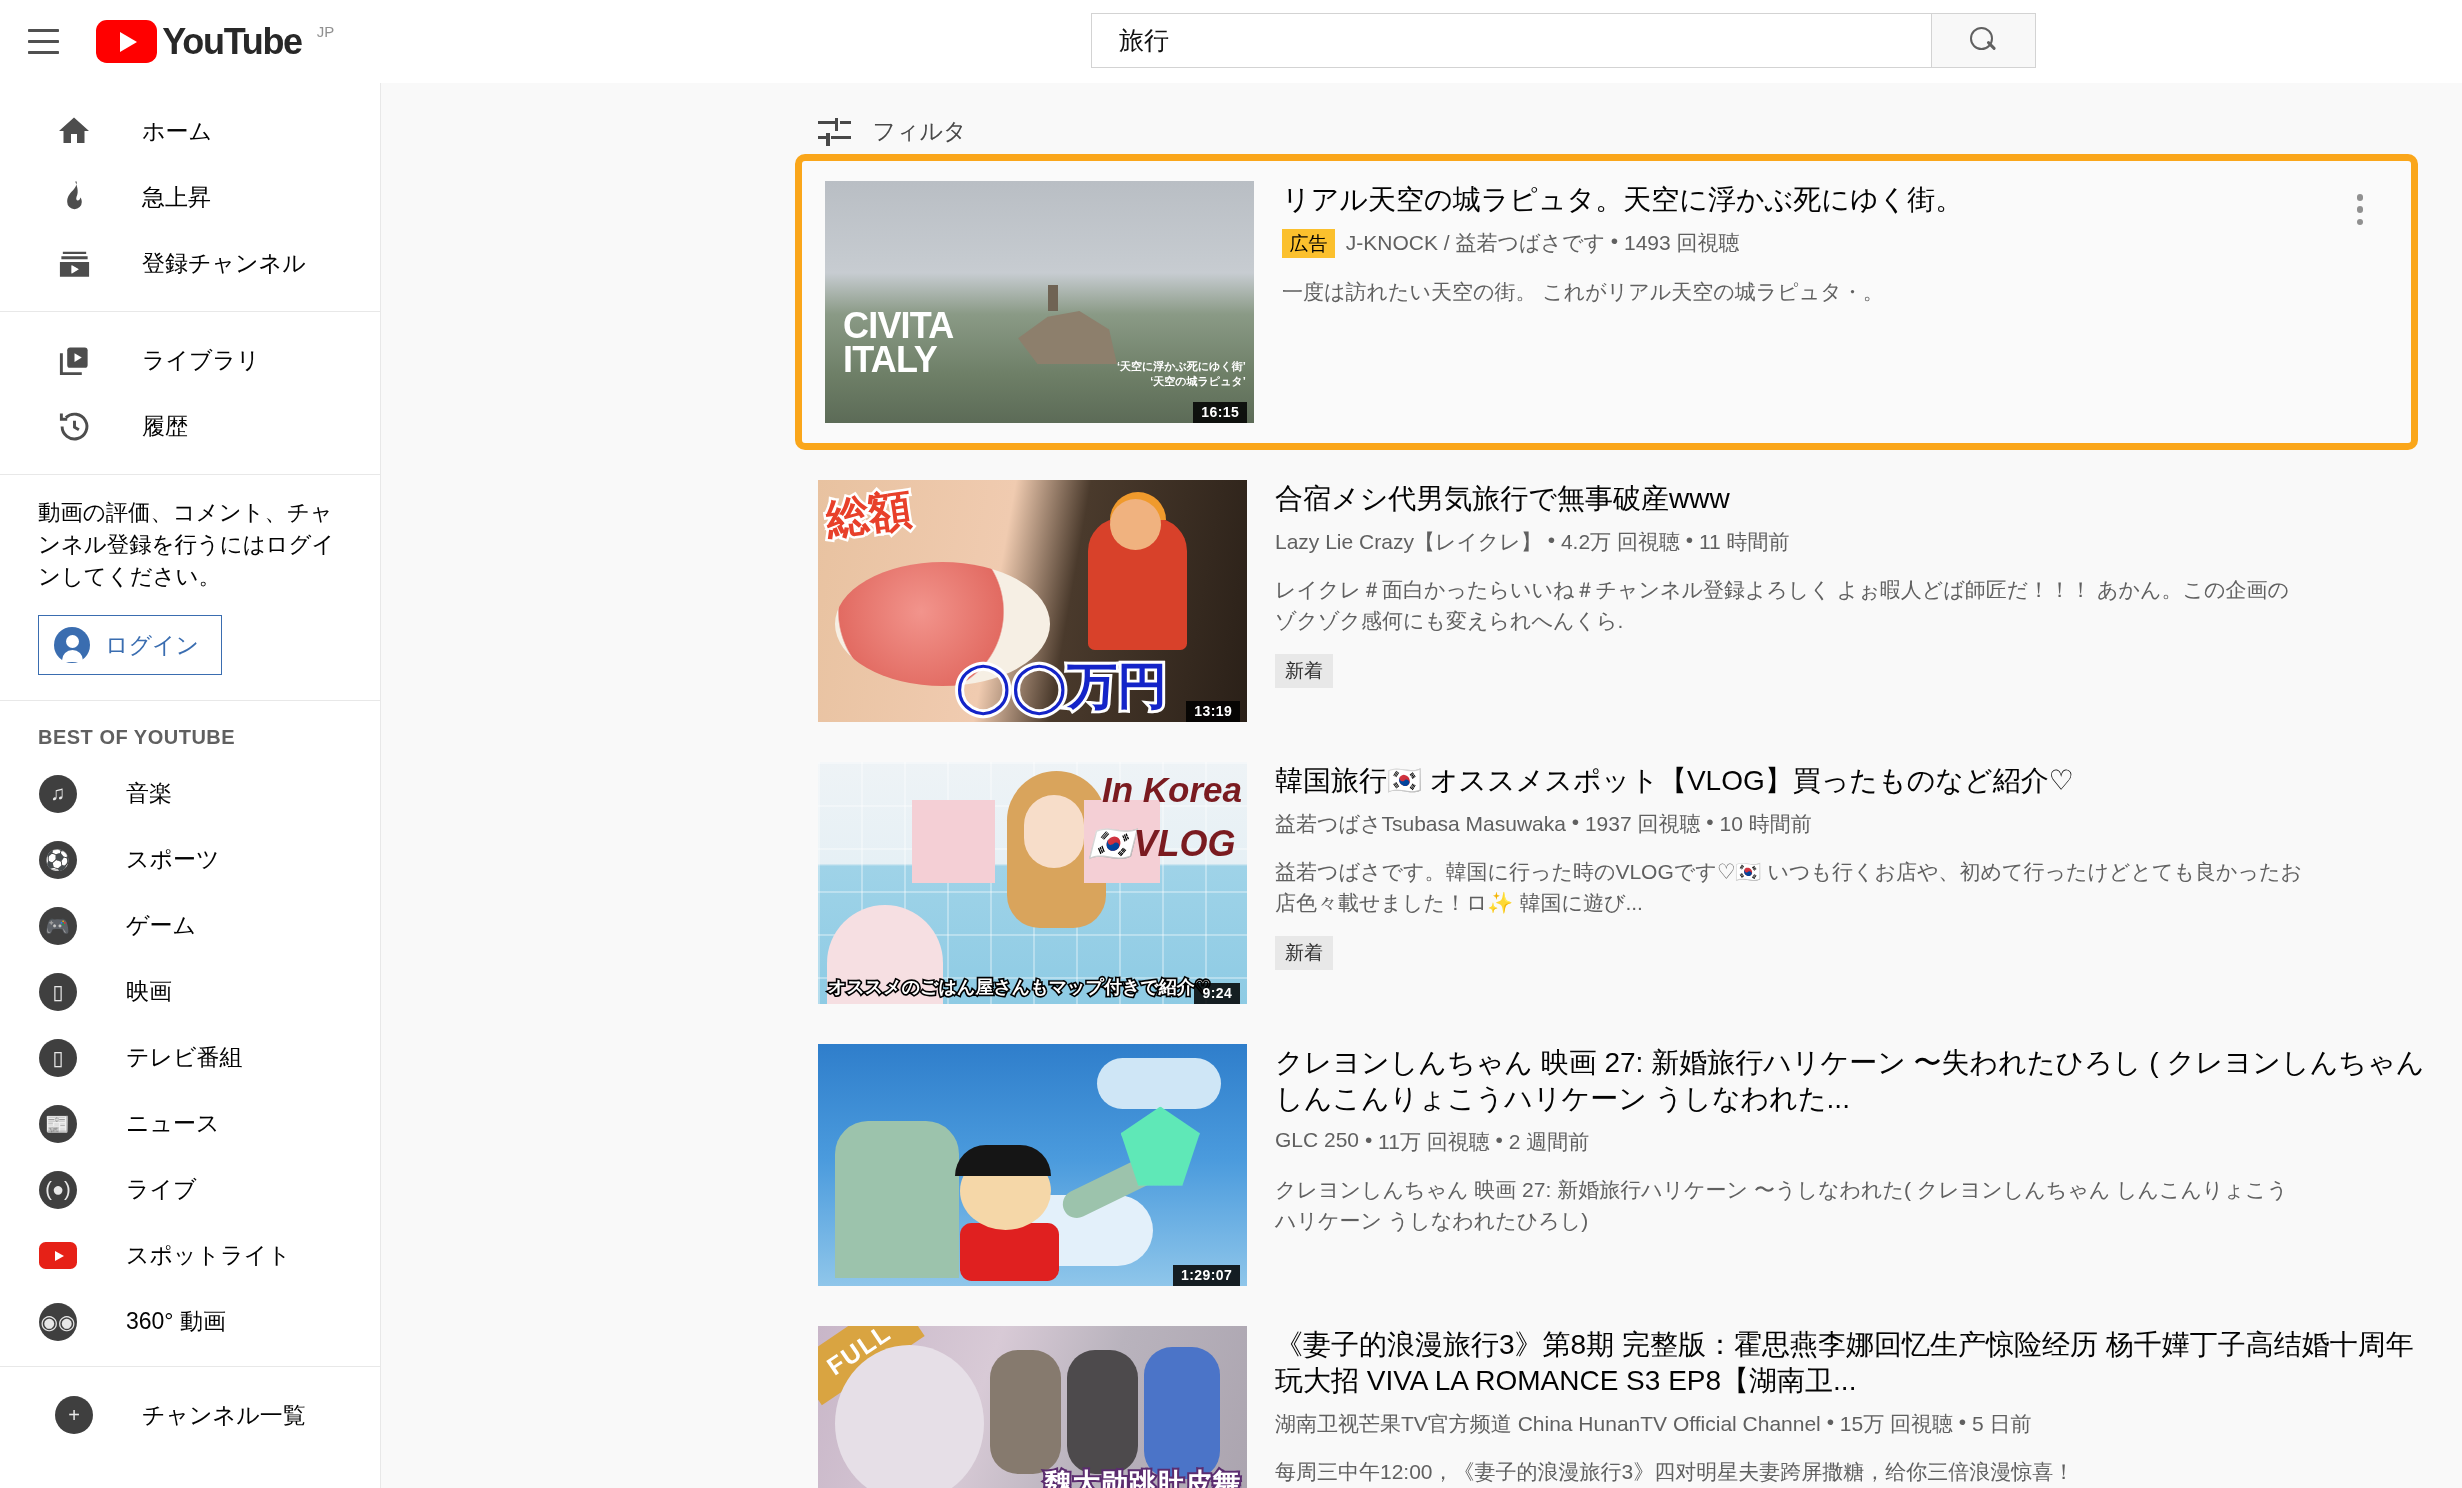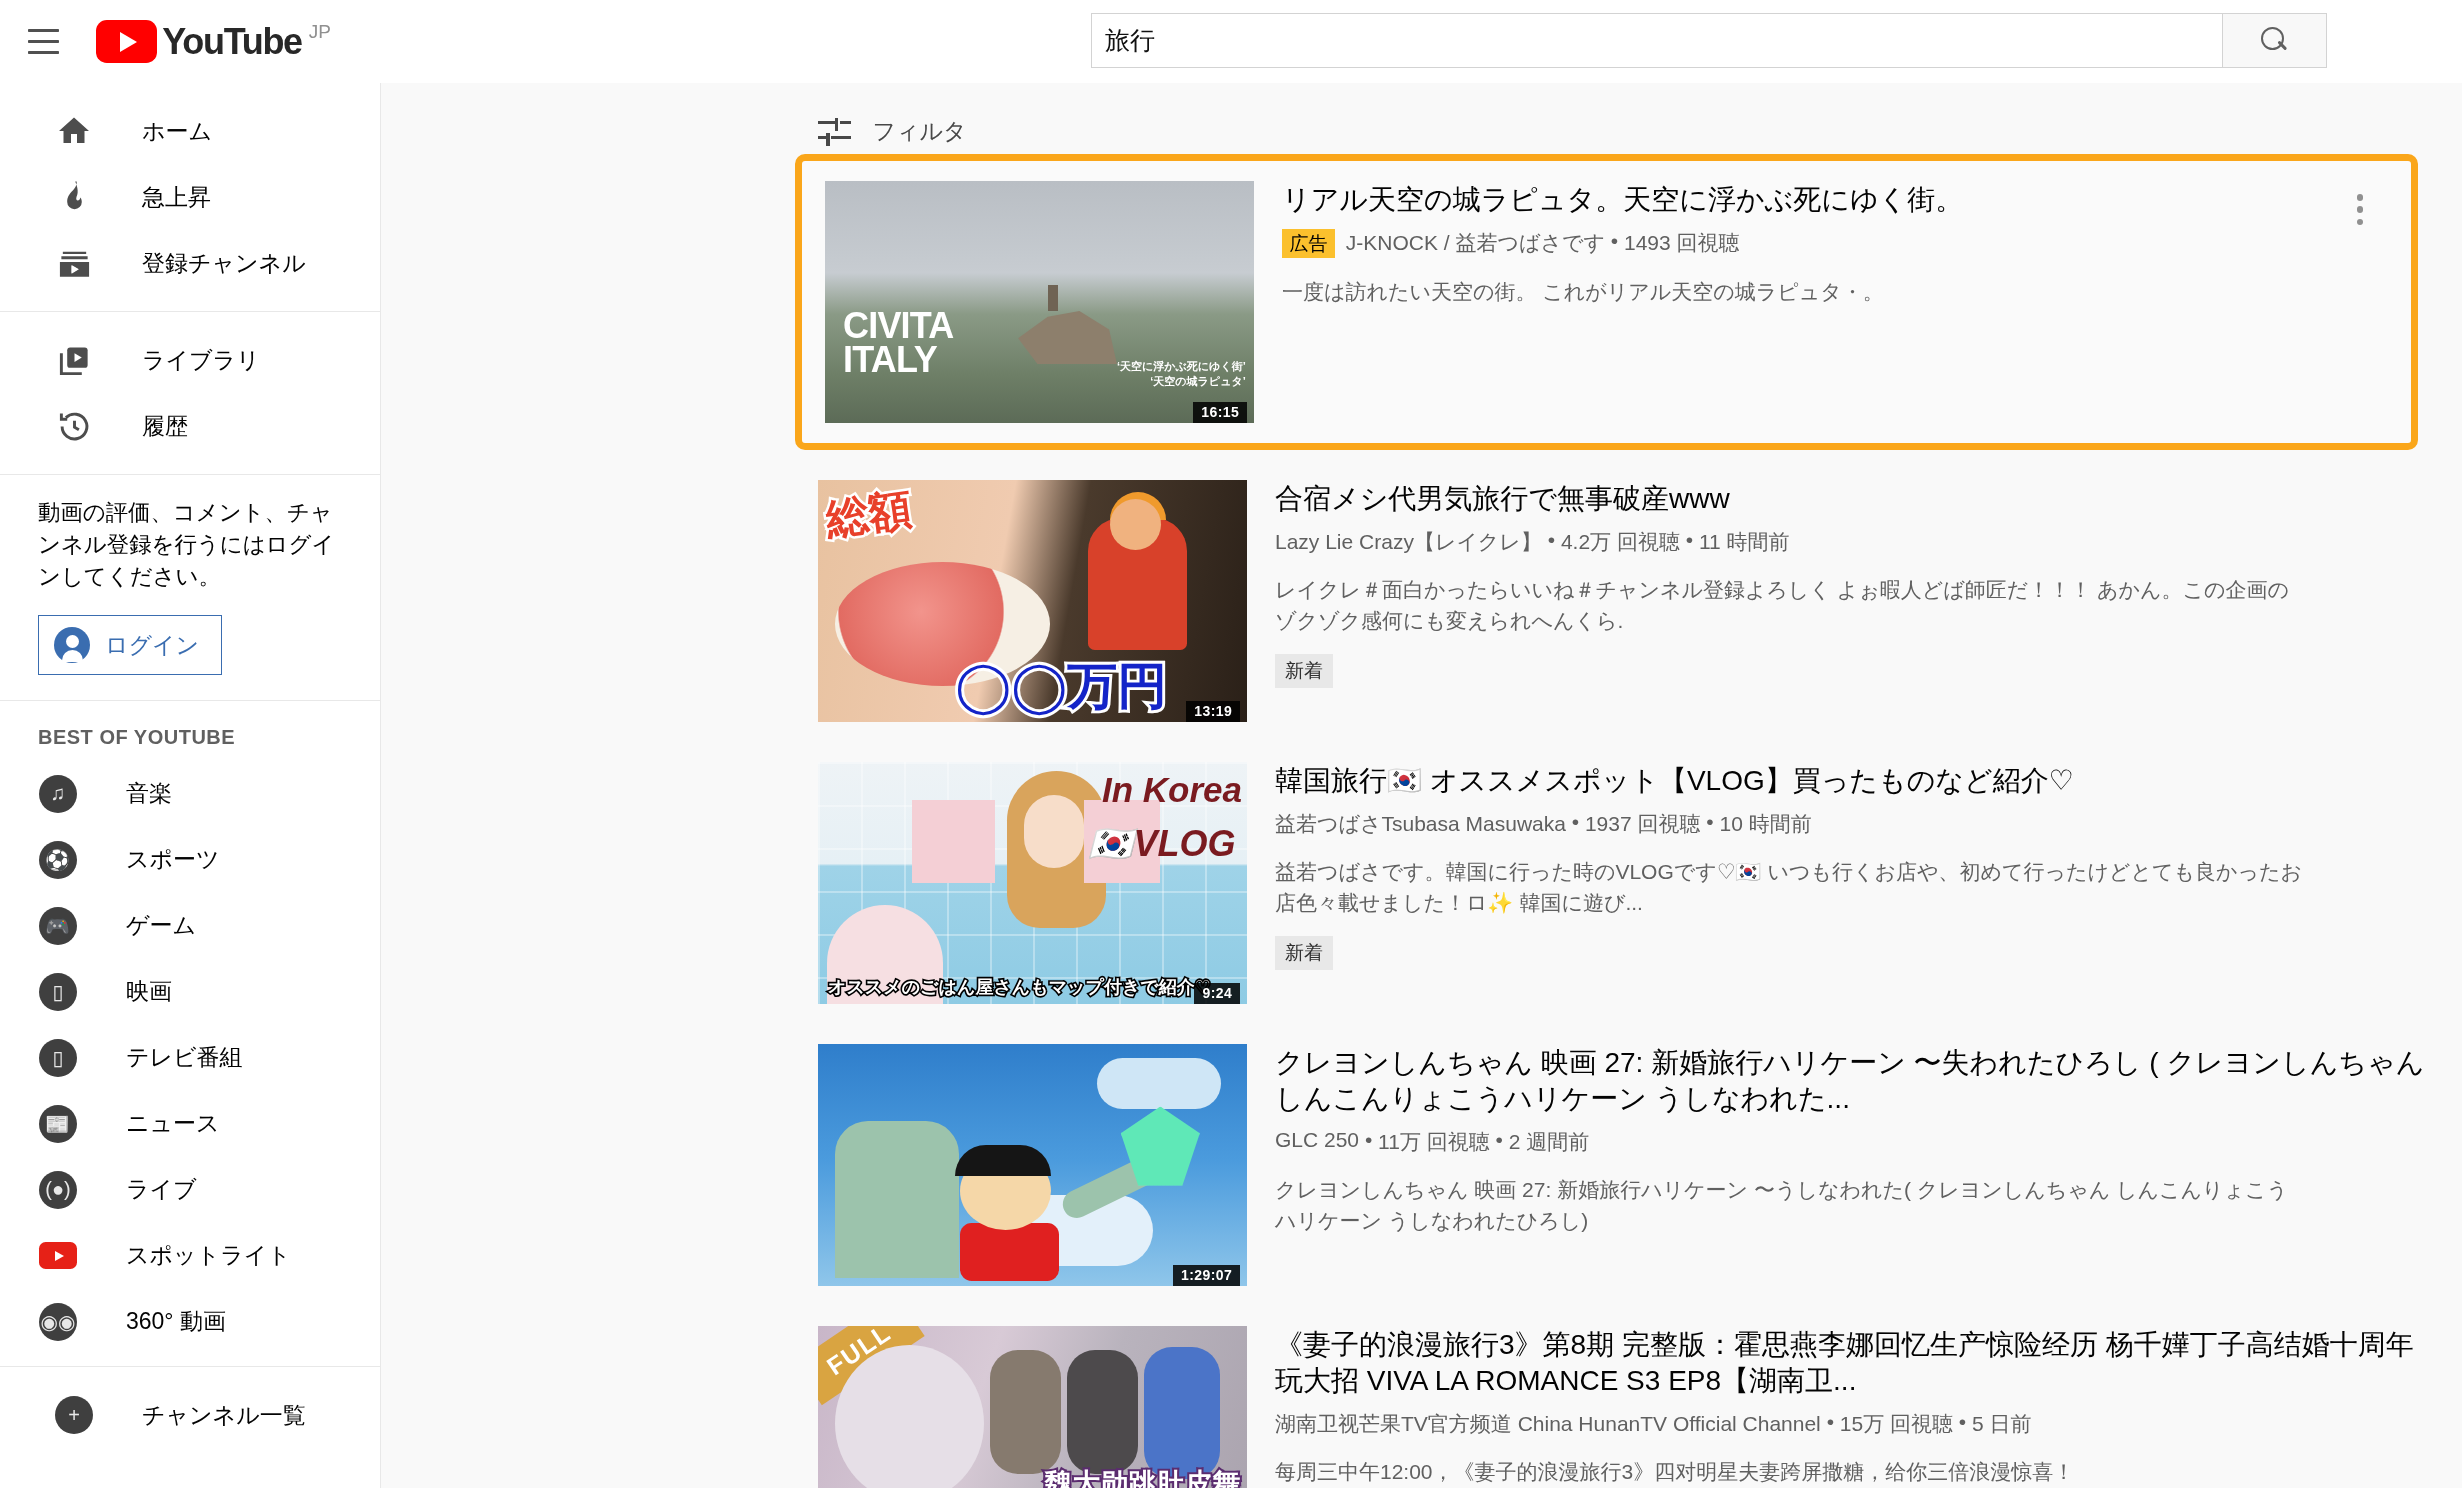--- a/index.html
+++ b/index.html
@@ -31,26 +31,26 @@
   }
   #logo-play::after {
     content: ""; width: 0; height: 0;
     border-left: 17.4px solid #fff; border-top: 10px solid transparent; border-bottom: 10px solid transparent;
     margin-left: 4.1px;
   }
   #logo-word {
     font-size: 36px; font-weight: bold; color: #282828;
     letter-spacing: -1.3px; margin-left: 5.8px; line-height: 43px;
   }
-  #logo-country { font-size: 19px; color: #909090; margin-left: 7px; line-height: 23px; }
+  #logo-country { font-size: 15px; color: #909090; margin-left: 15px; line-height: 23px; }
 
   #search-area { position: absolute; left: 1091px; top: 13.2px; display: flex; }
   #search-input {
-    width: 1132px; height: 55px; border: 0.8px solid #d3d3d3; background: #fff;
-    font-size: 25px; padding: 0 13px; color: #111; outline: none;
+    width: 841px; height: 55px; border: 0.8px solid #d3d3d3; background: #fff;
+    font-size: 25px; padding: 0 27px; color: #111; outline: none;
     font-family: Liberation Sans, sans-serif;
   }
   #search-button {
     width: 104px; height: 55px; background: #f8f8f8; border: 0.8px solid #d3d3d3;
     border-left: none; display:flex; align-items:center; justify-content:center; cursor: pointer;
   }
   .mag { width: 28px; height: 28px; position: relative; display:block; }
   .mag::before {
     content:""; position:absolute; left:0; top:0; width:19px; height:19px;
     border: 2.5px solid #606060; border-radius: 50%;

